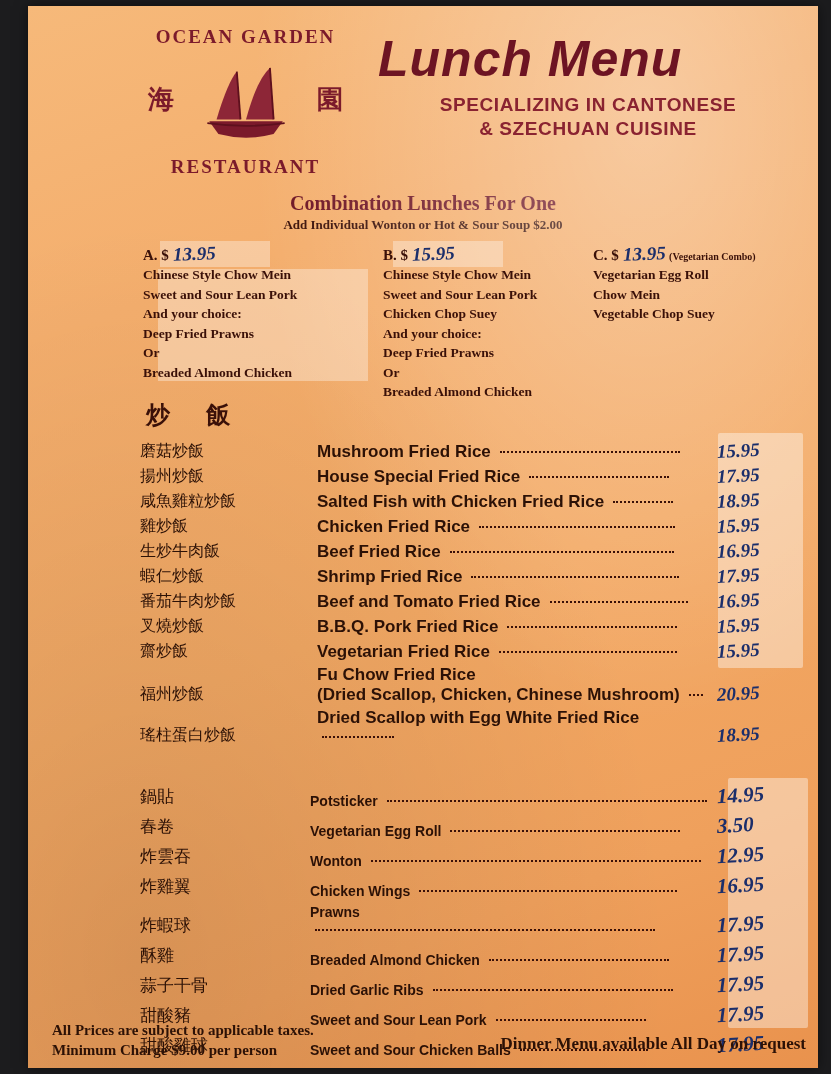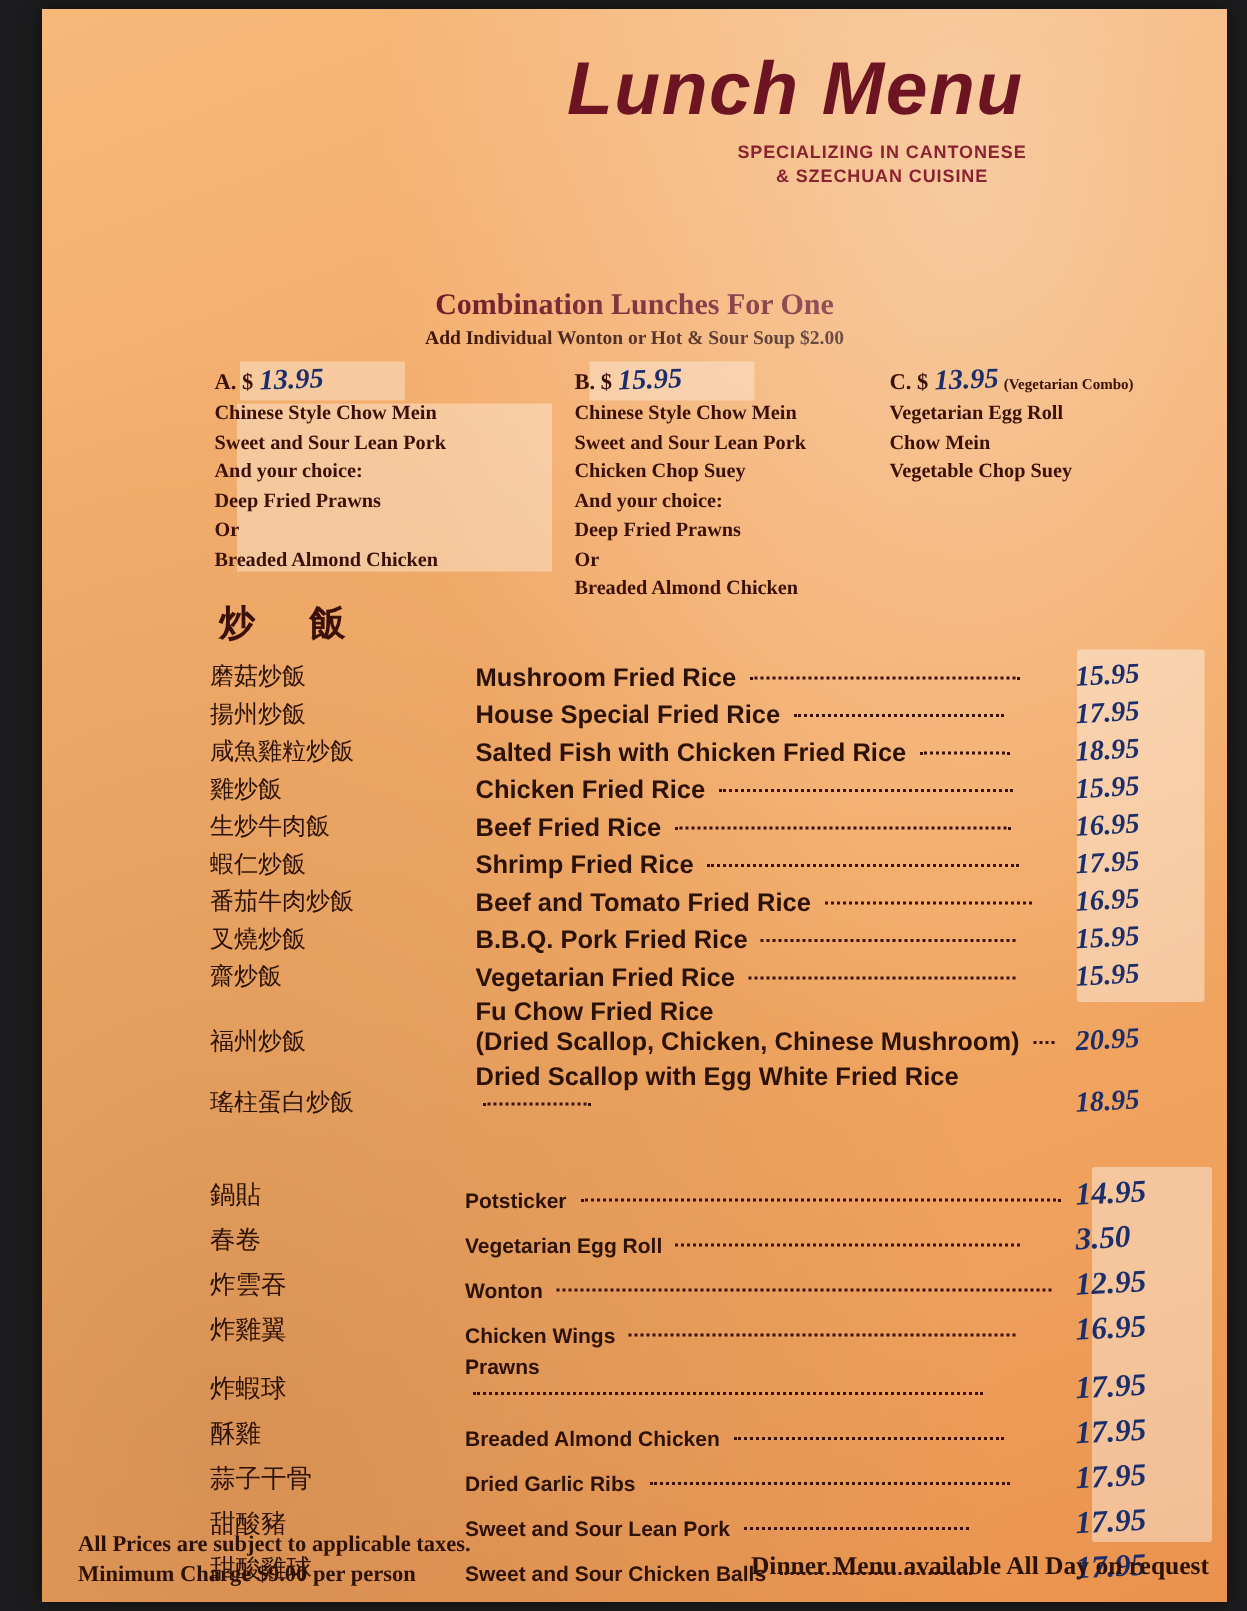--- a/index.html
+++ b/index.html
@@ -45,21 +45,21 @@
   #junk{position:absolute;left:62px;top:34px;width:92px;height:94px;}
 
   #titleblock{position:absolute;left:350px;top:28px;width:420px;}
   #maintitle{
     font-size:50px;font-weight:bold;color:#6d1423;
     font-family:Liberation Sans, sans-serif;font-style:italic;
     letter-spacing:1px;line-height:1;
   }
   .subtitle{
     font-family:"Liberation Sans", sans-serif;font-weight:bold;
-    color:#8a2331;font-size:12px;letter-spacing:.6px;text-align:center;
+    color:#8a2331;font-size:19px;letter-spacing:.6px;text-align:center;
     margin-top:10px;
   }
   .subtitle2{margin-top:2px;}
 
   
   #combo-head{text-align:center;margin-top:6px;}
   #combo-title{font-size:20px;font-weight:bold;color:#6d1423;font-family:"Liberation Serif",serif;}
   #combo-sub{font-size:13px;font-weight:bold;color:#3a1008;margin-top:2px;}
   #combos{position:relative;height:150px;margin-top:10px;}
   .combo{position:absolute;top:0;}
@@ -133,20 +133,34 @@
     font-size:17px;font-weight:bold;color:#2c1106;font-family:"Liberation Serif",serif;
   }
 </style>
 </head>
 <body>
 
 <div id="page">
 
   <div id="header">
 
+    <div id="logo">
+      <div class="arc-top">OCEAN GARDEN</div>
+      <div class="cn-l">海</div>
+      <div class="cn-r">園</div>
+      <svg id="junk" viewBox="0 0 100 100">
+        <path d="M10 72 L90 72 L80 86 Q50 94 20 86 Z" fill="#7b1a2b"></path>
+        <path d="M18 70 Q30 30 40 18 L44 70 Z" fill="#8d2637"></path>
+        <path d="M50 70 Q62 26 76 14 L80 70 Z" fill="#8d2637"></path>
+        <path d="M40 18 L44 70" stroke="#5e101d" stroke-width="2" fill="none"></path>
+        <path d="M76 14 L80 70" stroke="#5e101d" stroke-width="2" fill="none"></path>
+        <path d="M8 74 Q50 80 92 74" stroke="#5e101d" stroke-width="2" fill="none"></path>
+      </svg>
+      <div class="arc-bot">RESTAURANT</div>
+    </div>
 
     <div id="titleblock">
       <div id="maintitle">Lunch Menu</div>
       <div class="subtitle">SPECIALIZING IN CANTONESE</div>
       <div class="subtitle subtitle2">&amp; SZECHUAN CUISINE</div>
     </div>
   </div>
 
   <div id="combo-head">
     <div id="combo-title">Combination Lunches For One</div>

